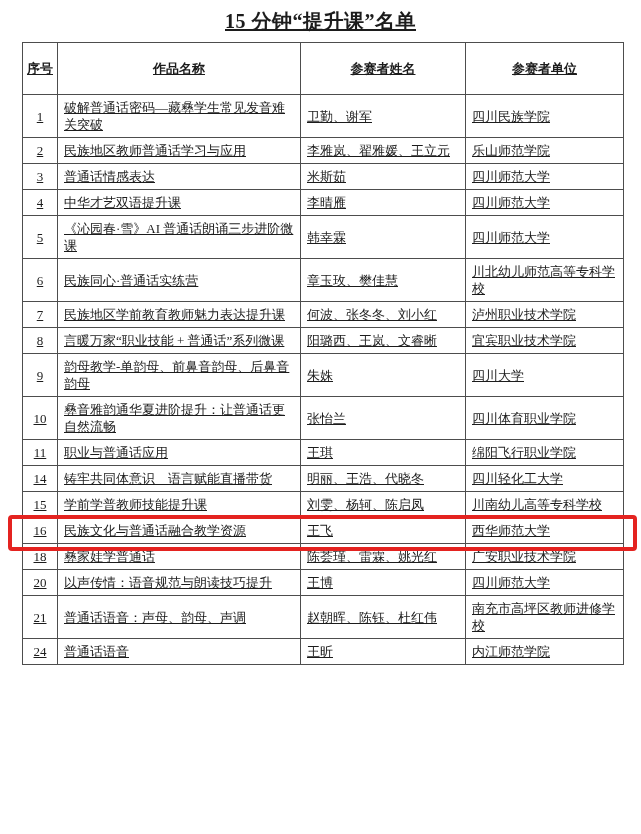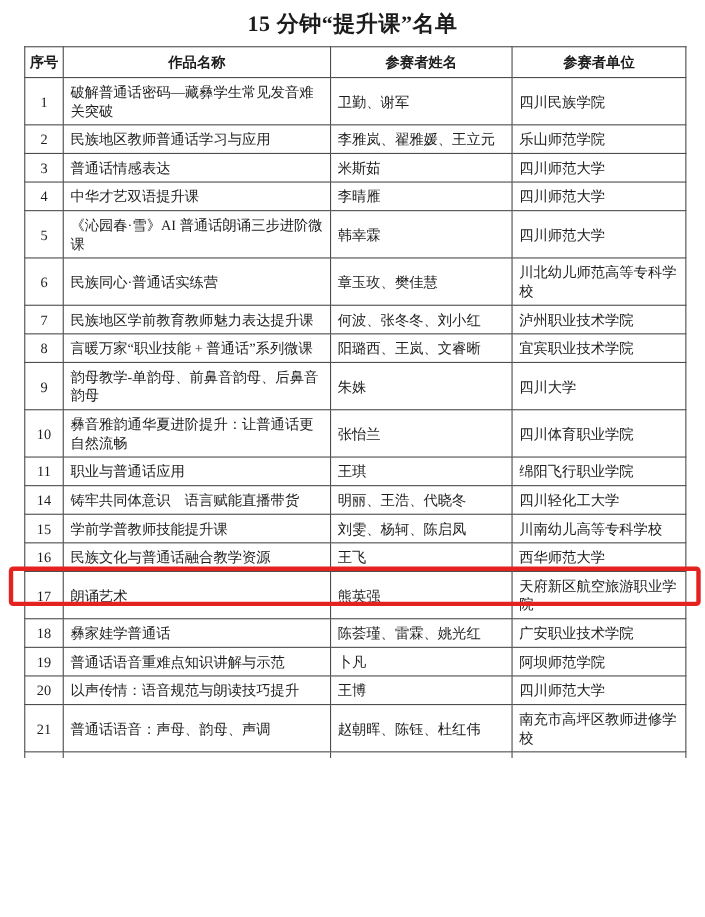--- a/index.html
+++ b/index.html
@@ -12,20 +12,21 @@
     height: 834px;
     overflow: hidden;
     font-family: "Liberation Serif", "DejaVu Serif", serif;
     color: #1c1c1c;
   }
   .page {
     position: relative;
     width: 641px;
     height: 689px;
     overflow: hidden;
+    text-decoration: underline;
   }
   .doc-title {
     margin: 0;
     padding-top: 8px;
     margin-bottom: 7px;
     text-align: center;
     font-size: 20px;
     font-weight: bold;
     letter-spacing: 0.5px;
   }
@@ -45,21 +46,21 @@
     line-height: 17px;
     padding: 4px 6px;
     vertical-align: middle;
     word-break: break-all;
     box-sizing: border-box;
   }
   th {
     font-weight: bold;
     text-align: center;
     line-height: 15px;
-    padding: 6px 2px;
+    padding: 18px 2px;
   }
   th.h-no { padding: 3px 2px; }
   td.col-no {
     text-align: center;
     padding-left: 1px;
     padding-right: 1px;
   }
   td.col-work, td.col-names, td.col-org { text-align: left; }
   .highlight-box {
     position: absolute;
@@ -174,38 +175,26 @@
           <td class="col-names">刘雯、杨轲、陈启凤</td>
           <td class="col-org">川南幼儿高等专科学校</td>
         </tr>
         <tr>
           <td class="col-no">16</td>
           <td class="col-work">民族文化与普通话融合教学资源</td>
           <td class="col-names">王飞</td>
           <td class="col-org">西华师范大学</td>
         </tr>
         <tr>
-          <td class="col-no">17</td>
-          <td class="col-work">朗诵艺术</td>
-          <td class="col-names">熊英强</td>
-          <td class="col-org">天府新区航空旅游职业学院</td>
-        </tr>
-        <tr>
           <td class="col-no">18</td>
           <td class="col-work">彝家娃学普通话</td>
           <td class="col-names">陈荟瑾、雷霖、姚光红</td>
           <td class="col-org">广安职业技术学院</td>
         </tr>
         <tr>
-          <td class="col-no">19</td>
-          <td class="col-work">普通话语音重难点知识讲解与示范</td>
-          <td class="col-names">卜凡</td>
-          <td class="col-org">阿坝师范学院</td>
-        </tr>
-        <tr>
           <td class="col-no">20</td>
           <td class="col-work">以声传情：语音规范与朗读技巧提升</td>
           <td class="col-names">王博</td>
           <td class="col-org">四川师范大学</td>
         </tr>
         <tr>
           <td class="col-no">21</td>
           <td class="col-work">普通话语音：声母、韵母、声调</td>
           <td class="col-names">赵朝晖、陈钰、杜红伟</td>
           <td class="col-org">南充市高坪区教师进修学校</td>

